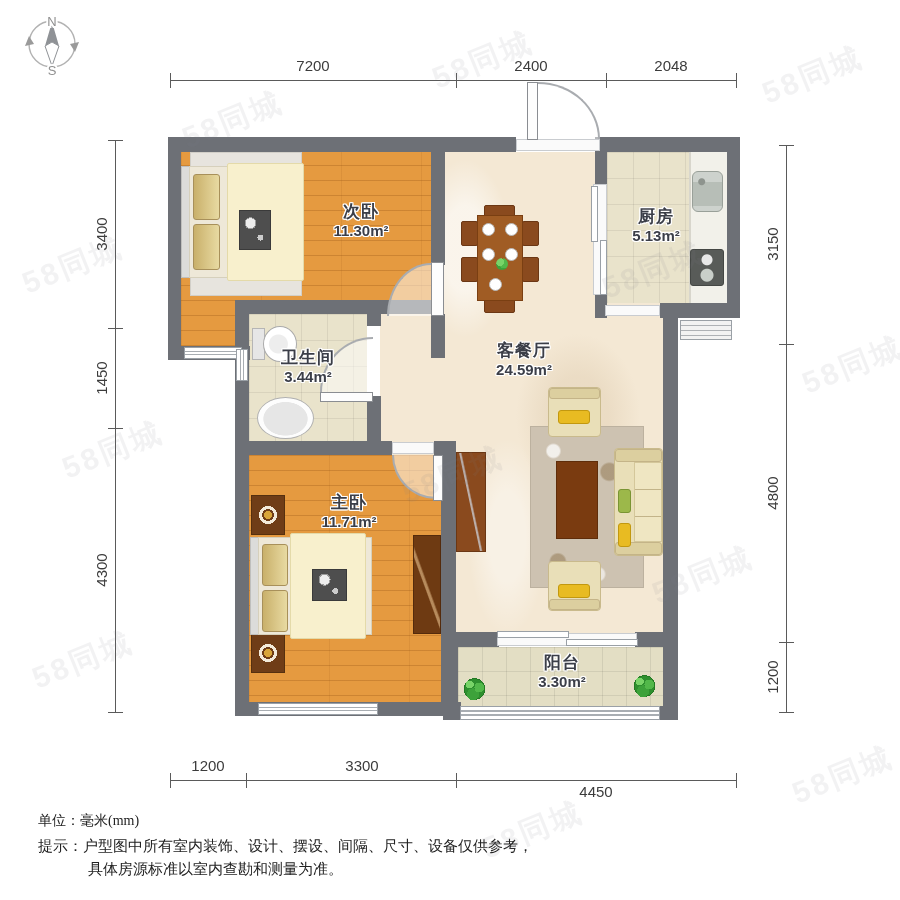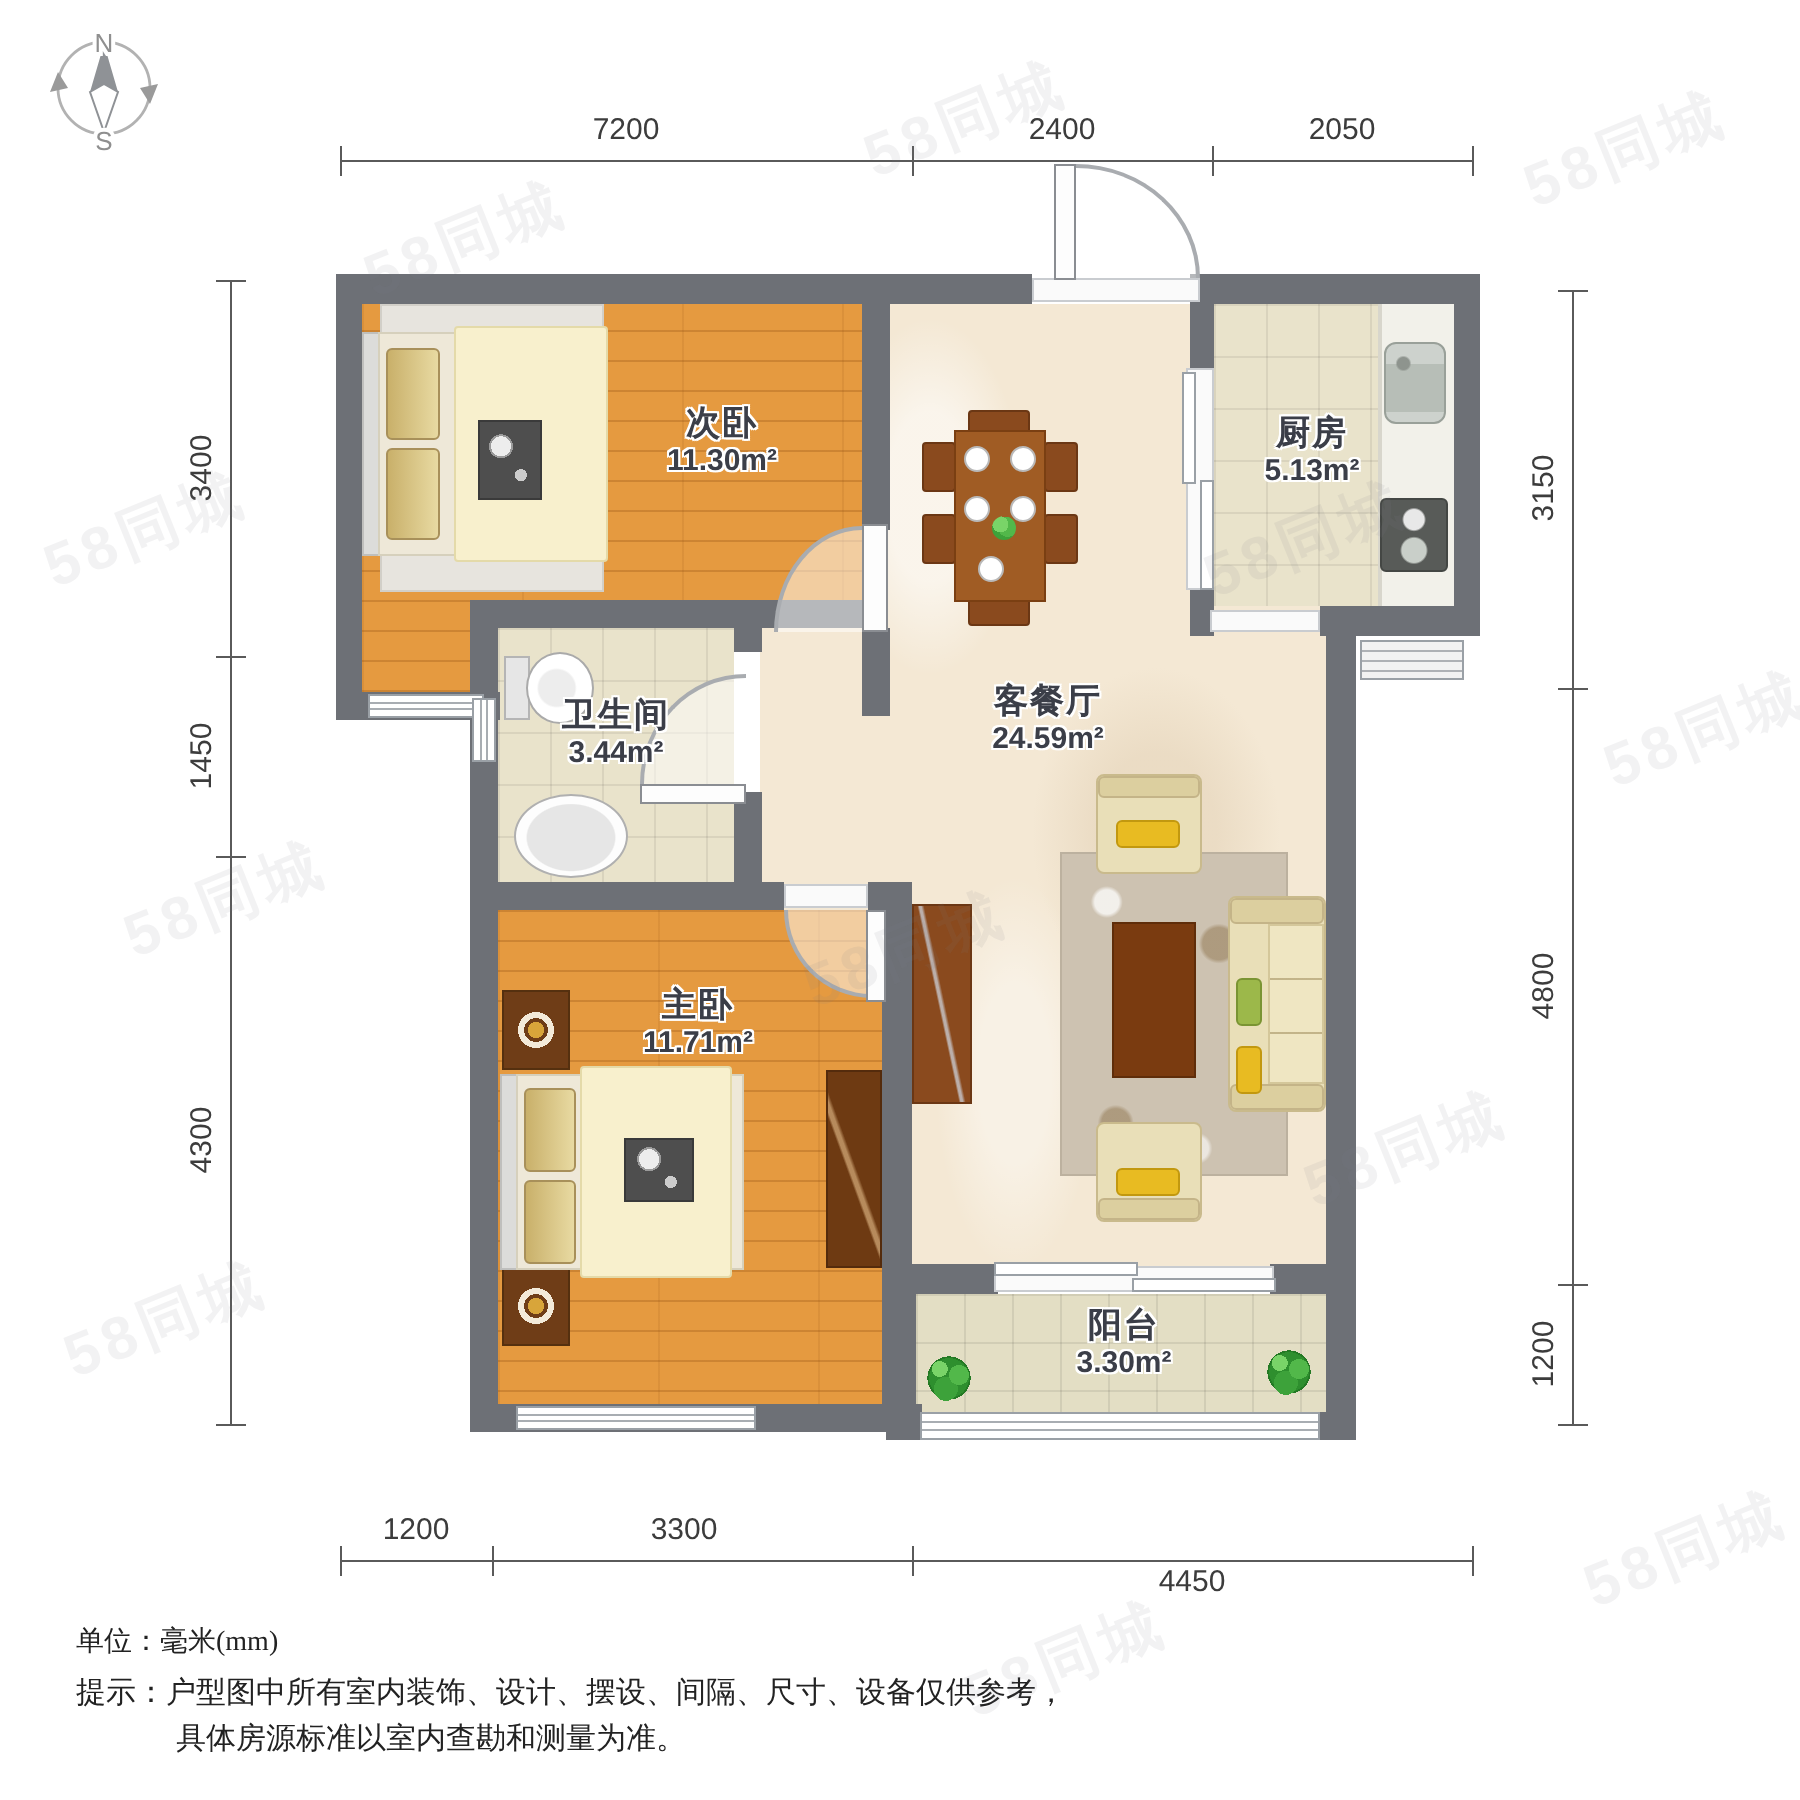--- a/index.html
+++ b/index.html
@@ -268,29 +268,29 @@
     <div class="rarea">3.30m²</div>
   </div>
 
   <div class="hline" style="left:170px;top:80px;width:566px;"></div>
   <div class="vtick" style="left:170px;top:73px;"></div>
   <div class="vtick" style="left:456px;top:73px;"></div>
   <div class="vtick" style="left:606px;top:73px;"></div>
   <div class="vtick" style="left:736px;top:73px;"></div>
   <div class="dimlab" style="left:313px;top:65px;">7200</div>
   <div class="dimlab" style="left:531px;top:65px;">2400</div>
-  <div class="dimlab" style="left:671px;top:65px;">2050</div>
+  <div class="dimlab" style="left:671px;top:65px;">2048</div>
 
   <div class="hline" style="left:170px;top:780px;width:566px;"></div>
   <div class="vtick" style="left:170px;top:773px;"></div>
   <div class="vtick" style="left:246px;top:773px;"></div>
   <div class="vtick" style="left:456px;top:773px;"></div>
   <div class="vtick" style="left:736px;top:773px;"></div>
   <div class="dimlab" style="left:208px;top:765px;">1200</div>
-  <div class="dimlab" style="left:342px;top:765px;text-align:center;">3300</div>
+  <div class="dimlab" style="left:362px;top:765px;text-align:center;">3300</div>
   <div class="dimlab" style="left:596px;top:791px;">4450</div>
 
   <div class="vline" style="left:115px;top:140px;height:572px;"></div>
   <div class="htick" style="left:108px;top:140px;"></div>
   <div class="htick" style="left:108px;top:328px;"></div>
   <div class="htick" style="left:108px;top:428px;"></div>
   <div class="htick" style="left:108px;top:712px;"></div>
   <div class="dimlab rot" style="left:101px;top:234px;">3400</div>
   <div class="dimlab rot" style="left:101px;top:378px;">1450</div>
   <div class="dimlab rot" style="left:101px;top:570px;">4300</div>

